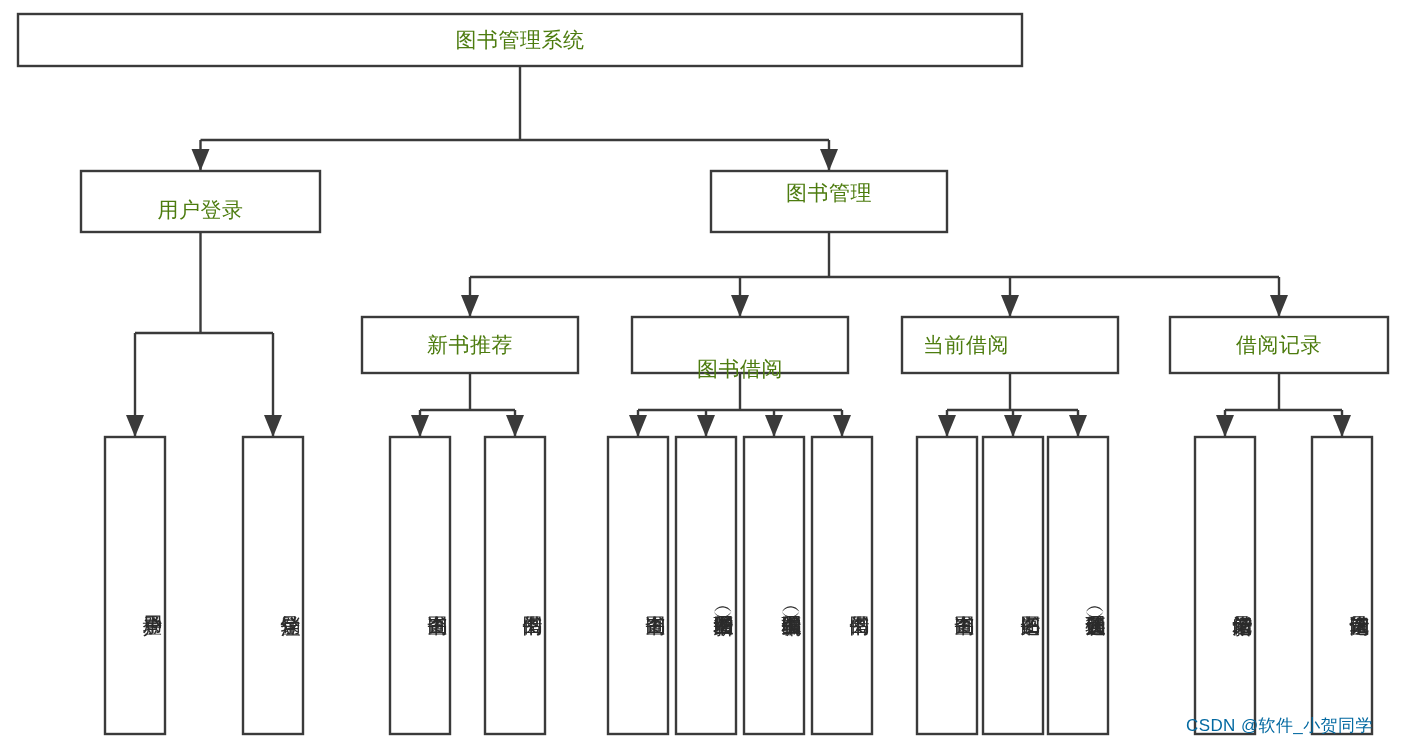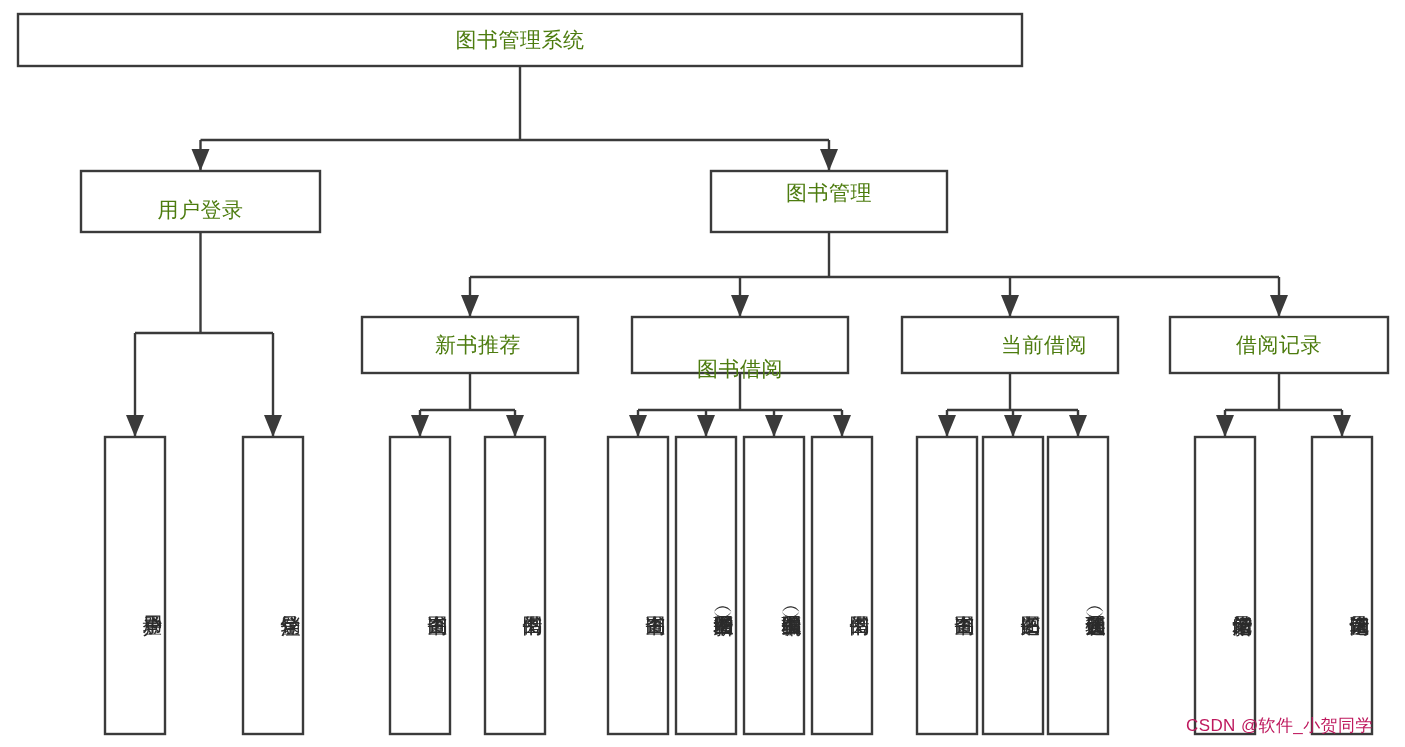--- a/index.html
+++ b/index.html
@@ -64,21 +64,21 @@
     text-orientation: upright;
     white-space: nowrap;
     pointer-events: none;
     overflow: hidden;
   }
   .watermark {
     position: absolute;
     left: 1186px;
     top: 714px;
     font-size: 17px;
-    color: #be185d;
+    color: #0369a1;
     white-space: nowrap;
     letter-spacing: 0.4px;
   }
 </style>
 </head>
 <body>
 
 <div id="diagram-root">
   <svg class="diagram" id="diagram-svg" viewBox="0 0 1405 747" xmlns="http://www.w3.org/2000/svg">
       <line x1="520" y1="66" x2="520" y2="140" class="conn"></line>
@@ -151,23 +151,23 @@
       <rect x="917" y="437" width="60" height="297" class="box-rect"></rect>
       <rect x="983" y="437" width="60" height="297" class="box-rect"></rect>
       <rect x="1048" y="437" width="60" height="297" class="box-rect"></rect>
       <rect x="1195" y="437" width="60" height="297" class="box-rect"></rect>
       <rect x="1312" y="437" width="60" height="297" class="box-rect"></rect>
     </svg>
   <div id="label-layer">
       <div class="node-label-h" style="left: 18px; top: 14px; width: 1004px; height: 52px;">图书管理系统</div>
       <div class="node-label-h" style="left: 81px; top: 171px; width: 239px; height: 77px;">用户登录</div>
       <div class="node-label-h" style="left: 711px; top: 171px; width: 236px; height: 43px;">图书管理</div>
-      <div class="node-label-h" style="left: 362px; top: 317px; width: 216px; height: 56px; margin-left: 8px;">新书推荐</div>
+      <div class="node-label-h" style="left: 362px; top: 317px; width: 216px; height: 56px;">新书推荐</div>
       <div class="node-label-h" style="left: 632px; top: 335px; width: 216px; height: 68px; border-radius: 18px;">图书借阅</div>
-      <div class="node-label-h" style="left: 936px; top: 317px; width: 216px; height: 56px;">当前借阅</div>
+      <div class="node-label-h" style="left: 858px; top: 317px; width: 216px; height: 56px;">当前借阅</div>
       <div class="node-label-h" style="left: 1170px; top: 317px; width: 218px; height: 56px;">借阅记录</div>
       <div class="node-label-v" style="left: 105px; top: 437px; width: 60px; height: 297px; padding-top: 14px;">用户登录</div>
       <div class="node-label-v" style="left: 243px; top: 437px; width: 60px; height: 297px; padding-top: 14px;">注销登录</div>
       <div class="node-label-v" style="left: 390px; top: 437px; width: 60px; height: 297px; padding-top: 14px;">查询图书</div>
       <div class="node-label-v" style="left: 485px; top: 437px; width: 60px; height: 297px; padding-top: 14px;">借阅图书</div>
       <div class="node-label-v" style="left: 608px; top: 437px; width: 60px; height: 297px; padding-top: 14px;">查询图书</div>
       <div class="node-label-v" style="left: 676px; top: 437px; width: 60px; height: 297px; padding-top: 14px;">新增图书（管理员）</div>
       <div class="node-label-v" style="left: 744px; top: 437px; width: 60px; height: 297px; padding-top: 14px;">编辑图书（管理员）</div>
       <div class="node-label-v" style="left: 812px; top: 437px; width: 60px; height: 297px; padding-top: 14px;">借阅图书</div>
       <div class="node-label-v" style="left: 917px; top: 437px; width: 60px; height: 297px; padding-top: 14px;">查询图书</div>

